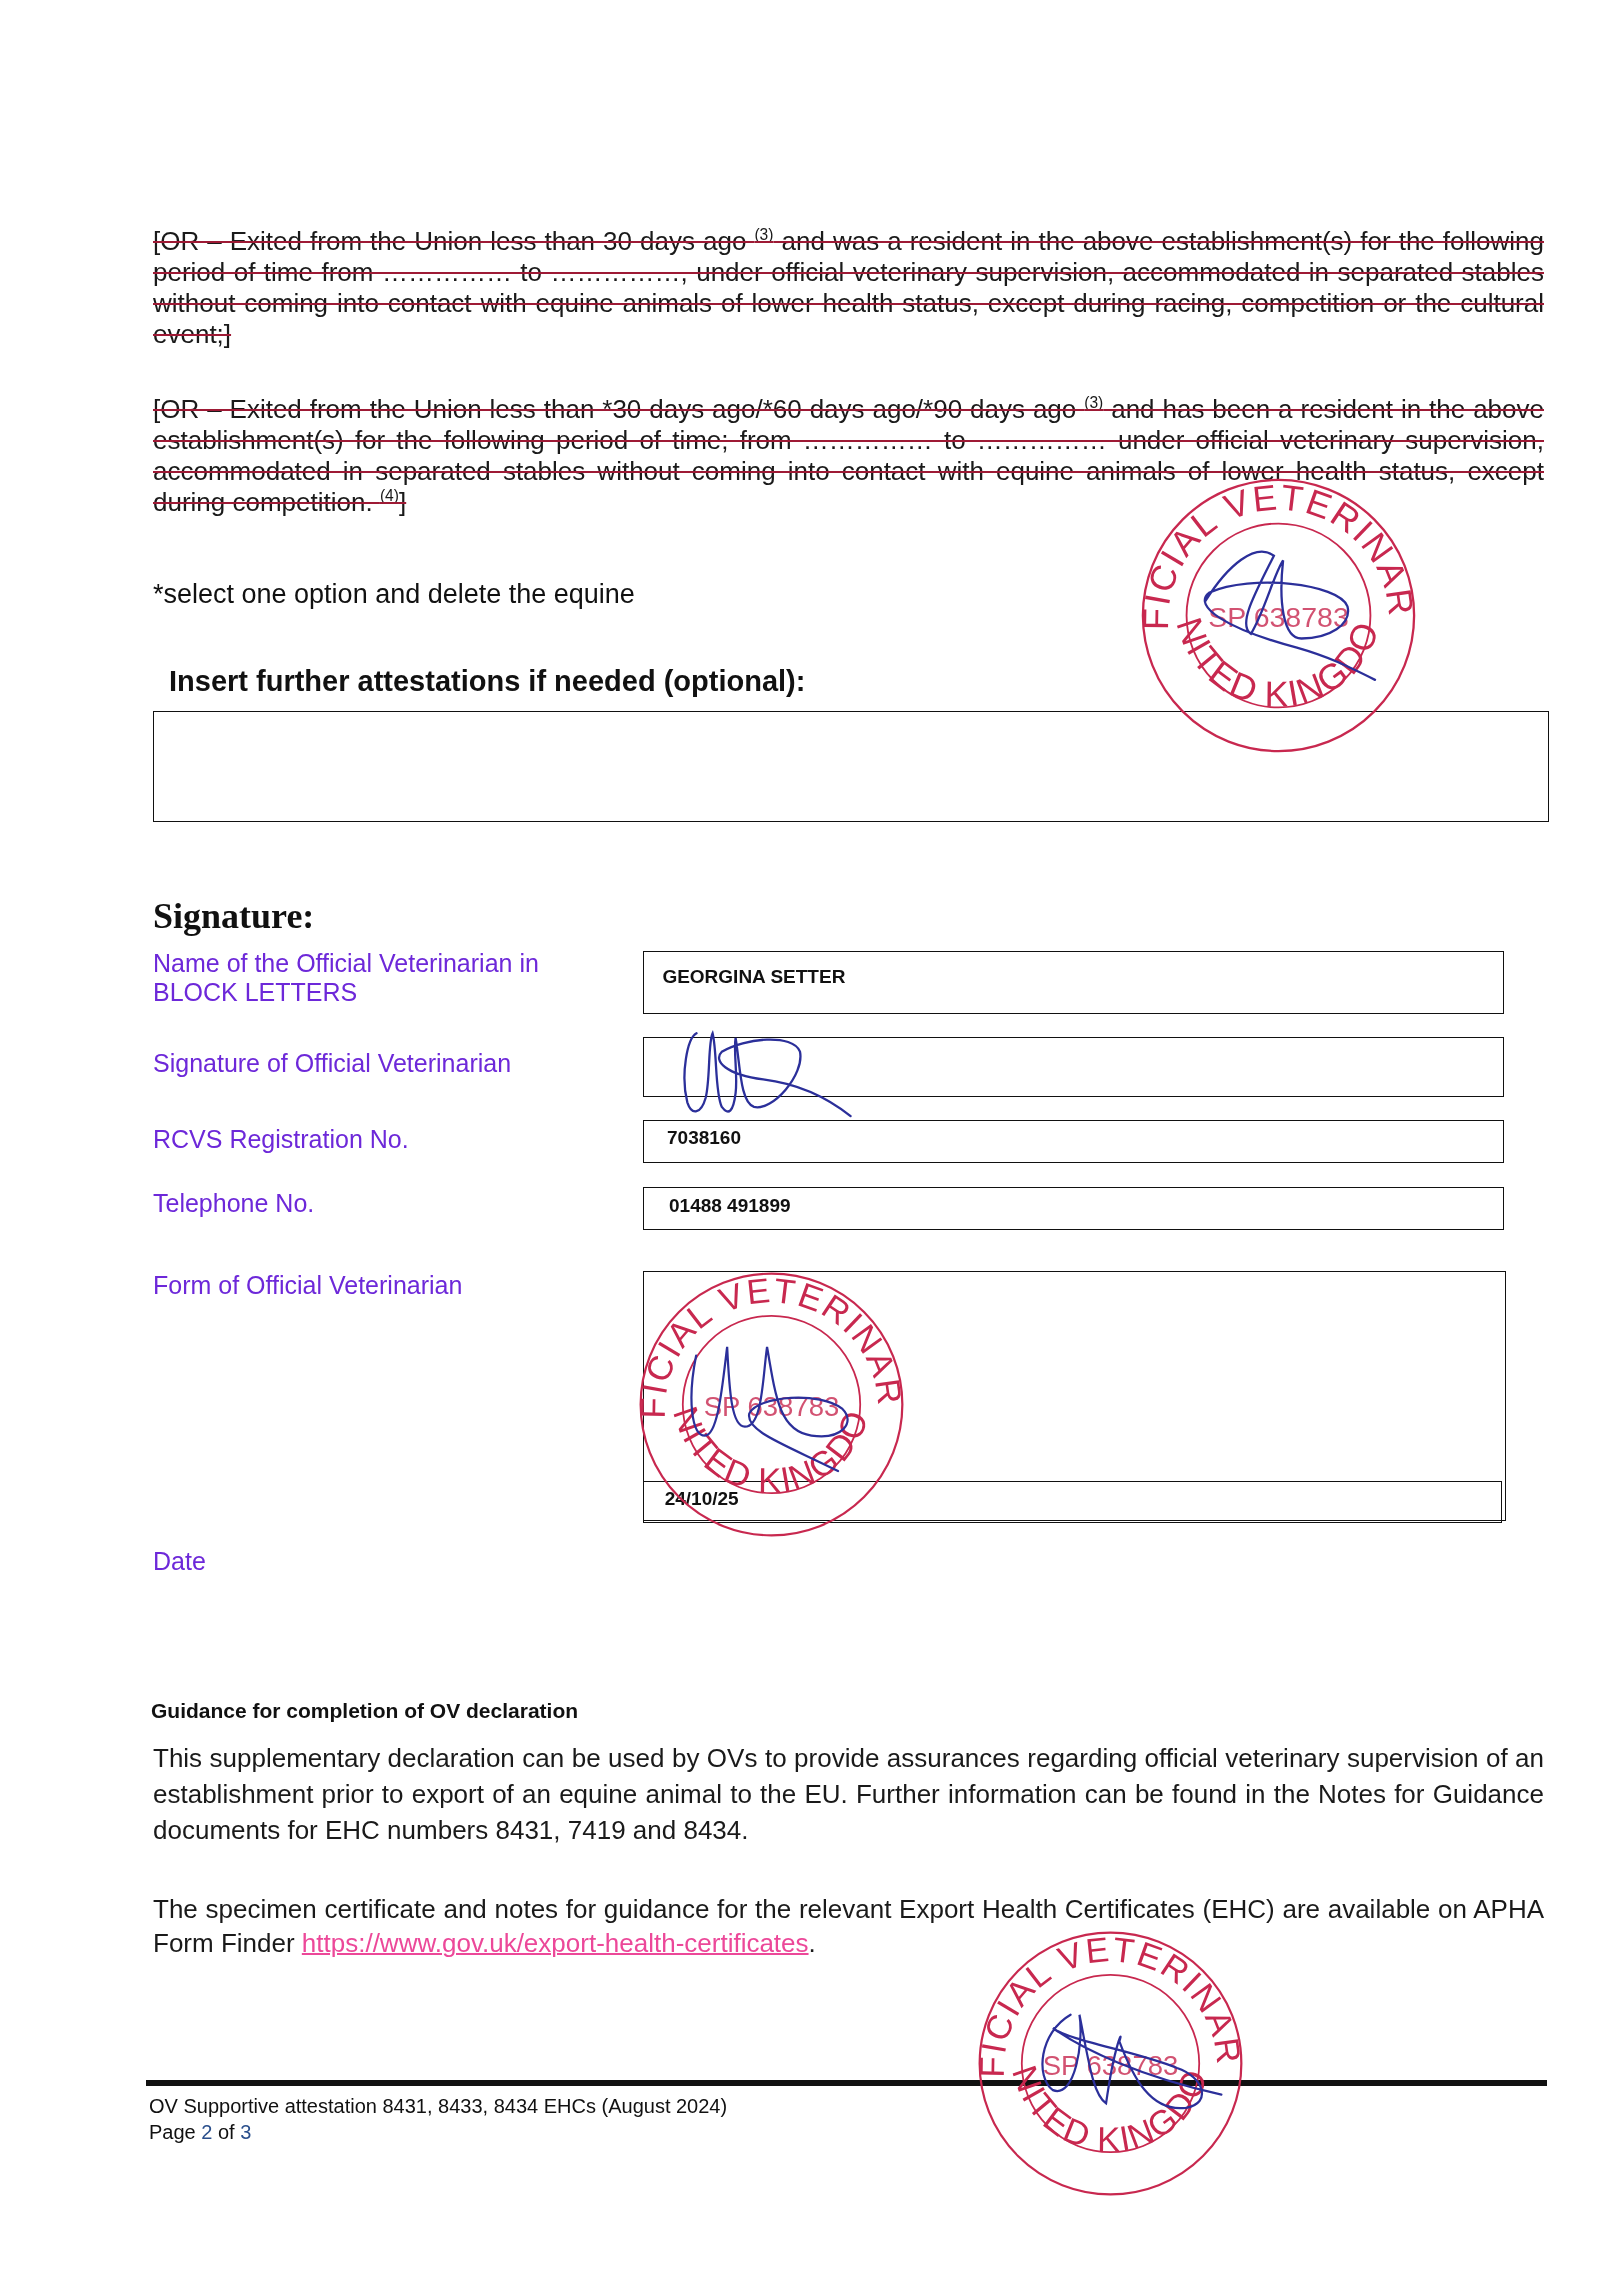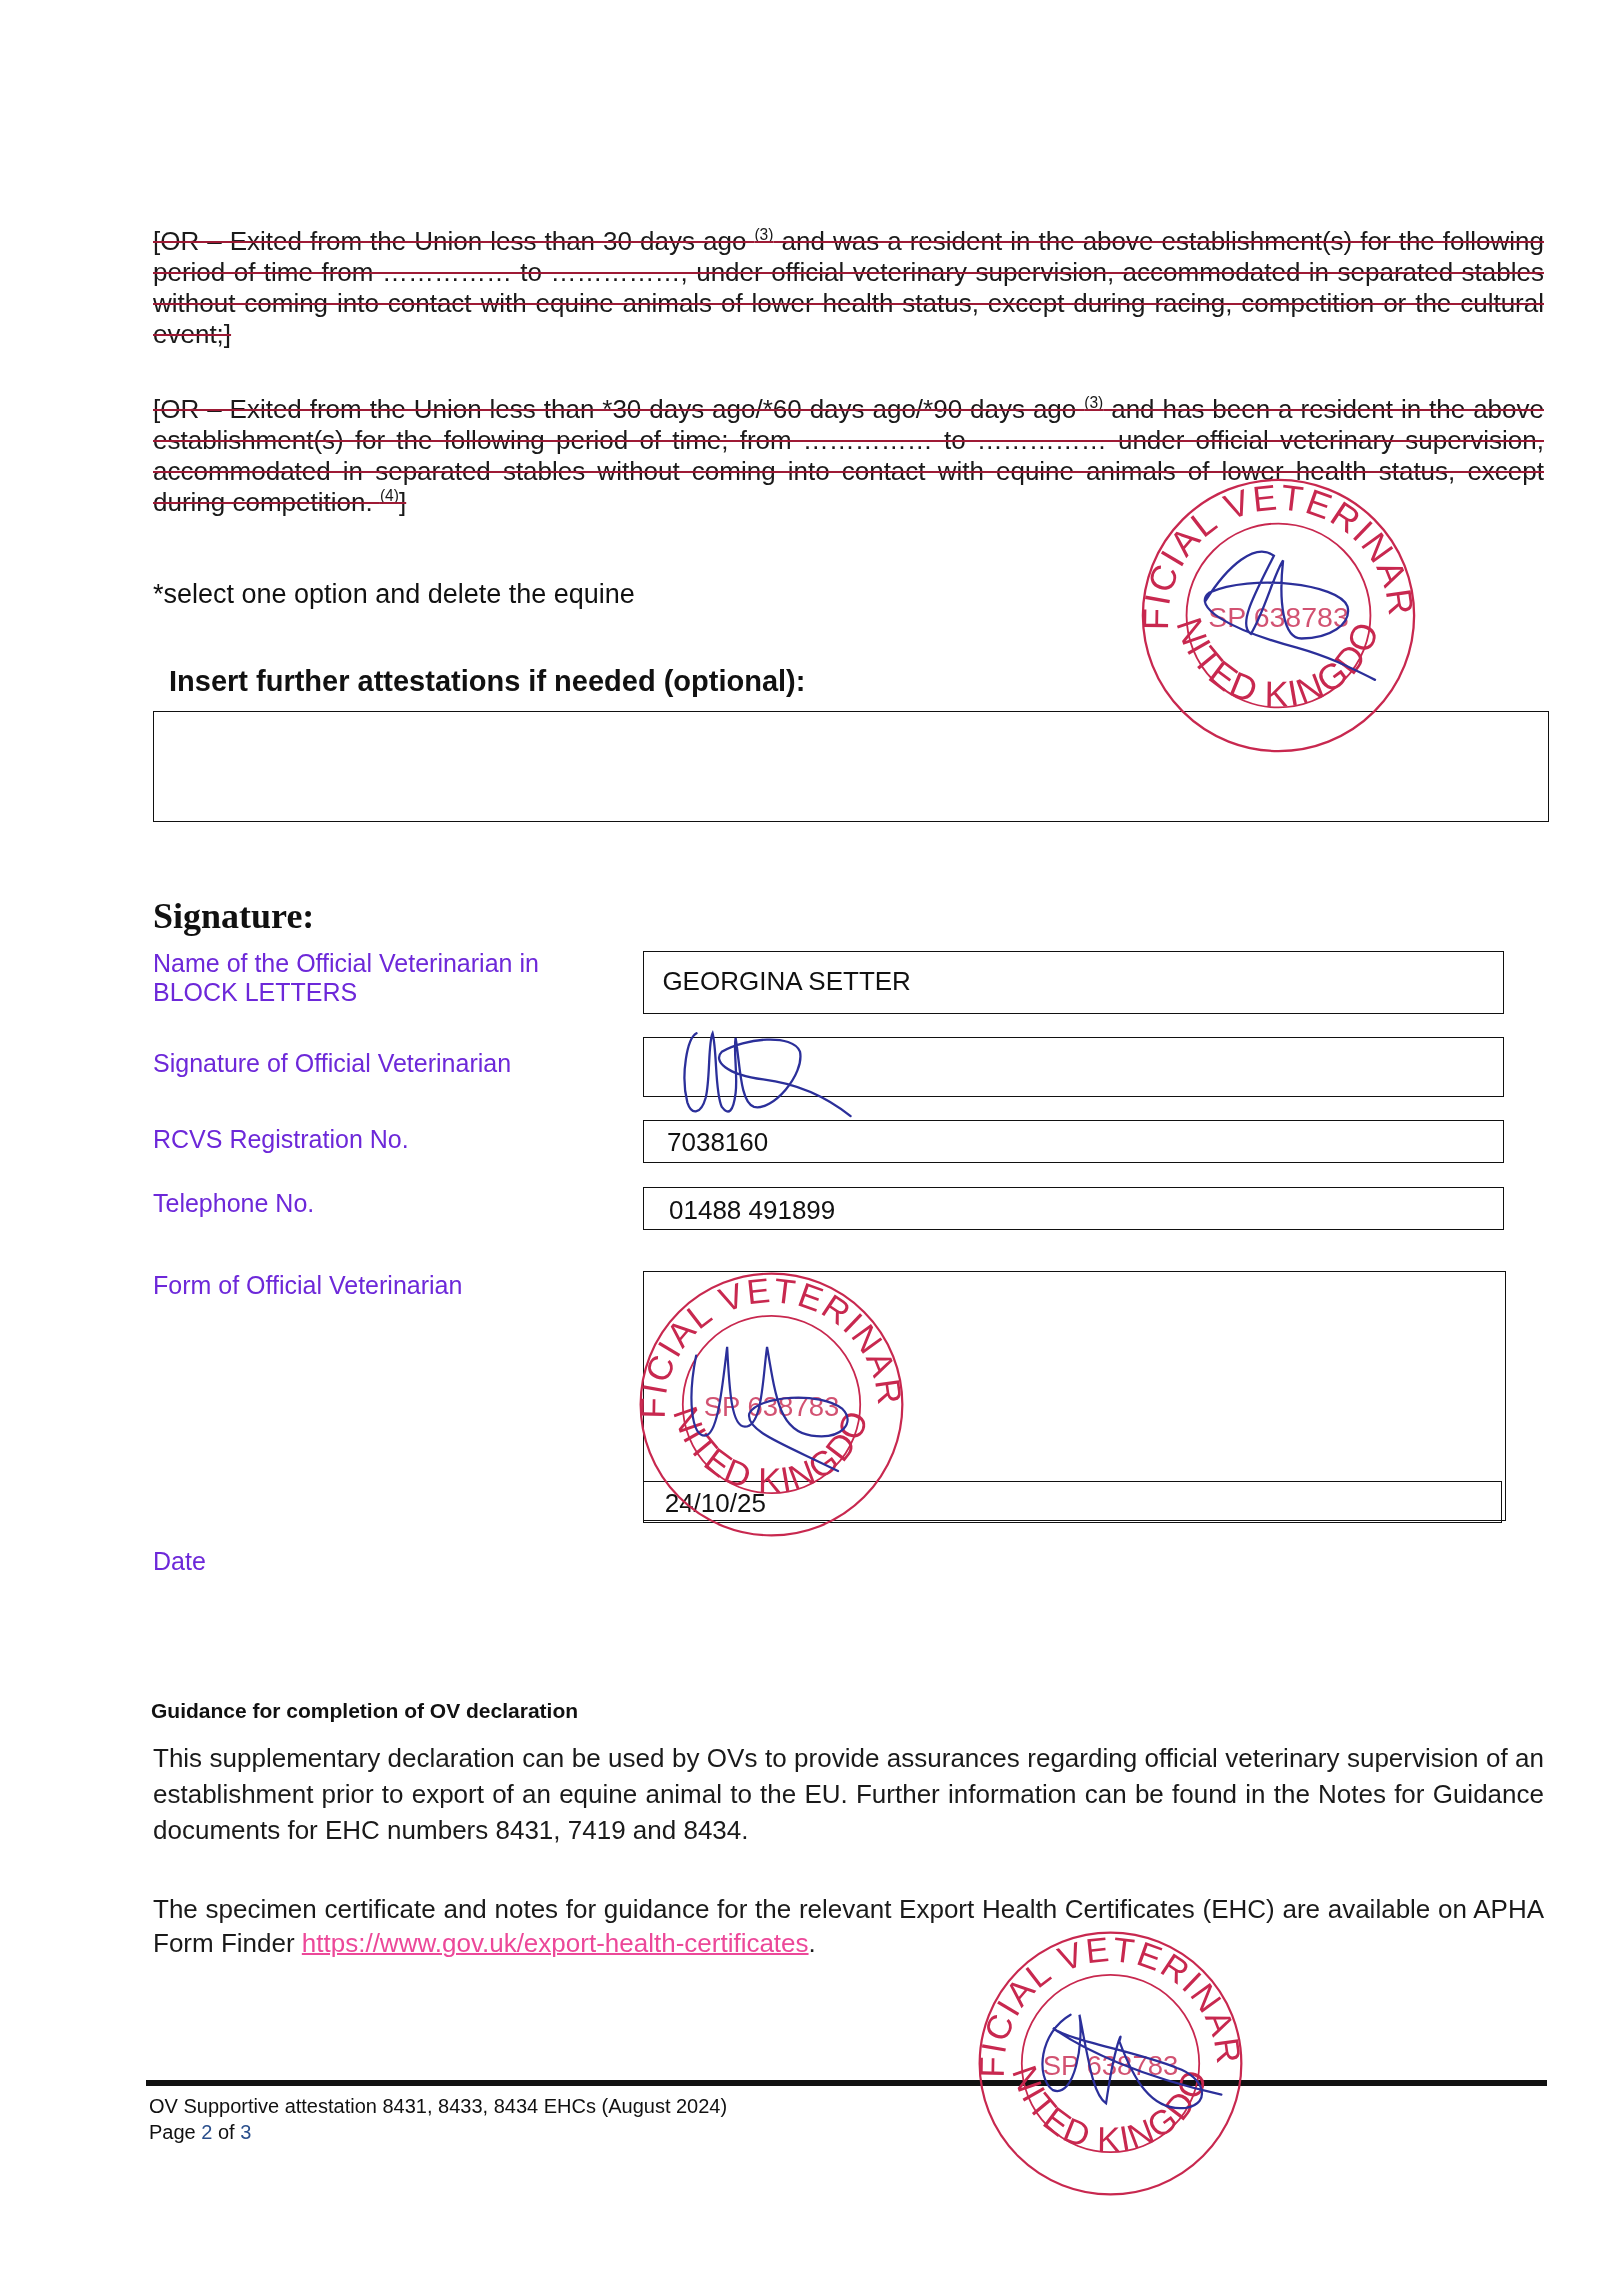--- a/index.html
+++ b/index.html
@@ -9,21 +9,21 @@
   .para { position: absolute; left: 153px; width: 1391px; font-size: 26px; line-height: 31px;
           text-align: justify; color: #1a1a1a; }
   .strike { text-decoration: line-through; text-decoration-color: #9e1a35; text-decoration-thickness: 2.3px; }
   sup { font-size: 15.6px; line-height: 0; vertical-align: 10px; }
   .note { left: 153px; font-size: 27px; }
   .h-insert { left: 169px; font-size: 29px; font-weight: bold; }
   .box { position: absolute; border: 1.8px solid #111; box-sizing: border-box; background: transparent; }
   .h-sig { left: 153px; font-size: 36px; font-weight: bold; font-family: Liberation Serif, serif; }
   .label { position: absolute; left: 153px; font-size: 25px; line-height: 29px; color: #6d28d9; }
   .field { position: absolute; left: 643px; width: 861px; border: 1.8px solid #111; box-sizing: border-box; }
-  .field-val { position: absolute; left: 18.4px; font-size: 26px; font-weight: normal; color: #111; }
+  .field-val { position: absolute; left: 18.4px; font-size: 19px; font-weight: bold; color: #111; }
   .h-guide { left: 151px; font-size: 21px; font-weight: bold; }
   a.link { color: #ec4899; text-decoration: underline; text-decoration-thickness: 1.8px; }
   .footer-line { position: absolute; left: 146px; width: 1401px; top: 2080px; height: 5.5px; background: #111; }
   .footer { position: absolute; left: 149px; font-size: 20px; line-height: 26px; color: #111; }
   .pagenum { color: #2a4f8c; }
   .stamp { position: absolute; }
   .scan-edge { position: absolute; top: 0; right: 0; width: 1.4px; height: 2295px; background: #f0f0f0; }
 </style>
 </head>
 <body>

